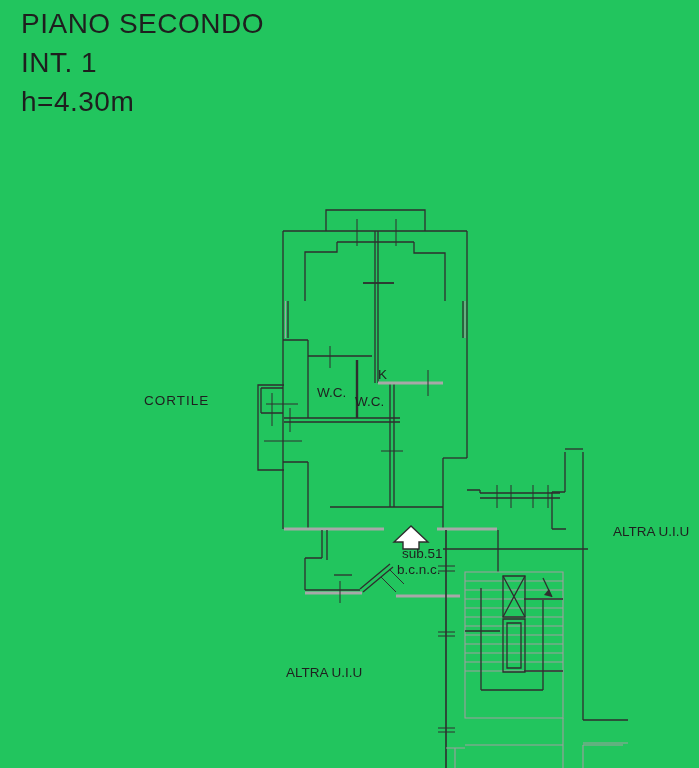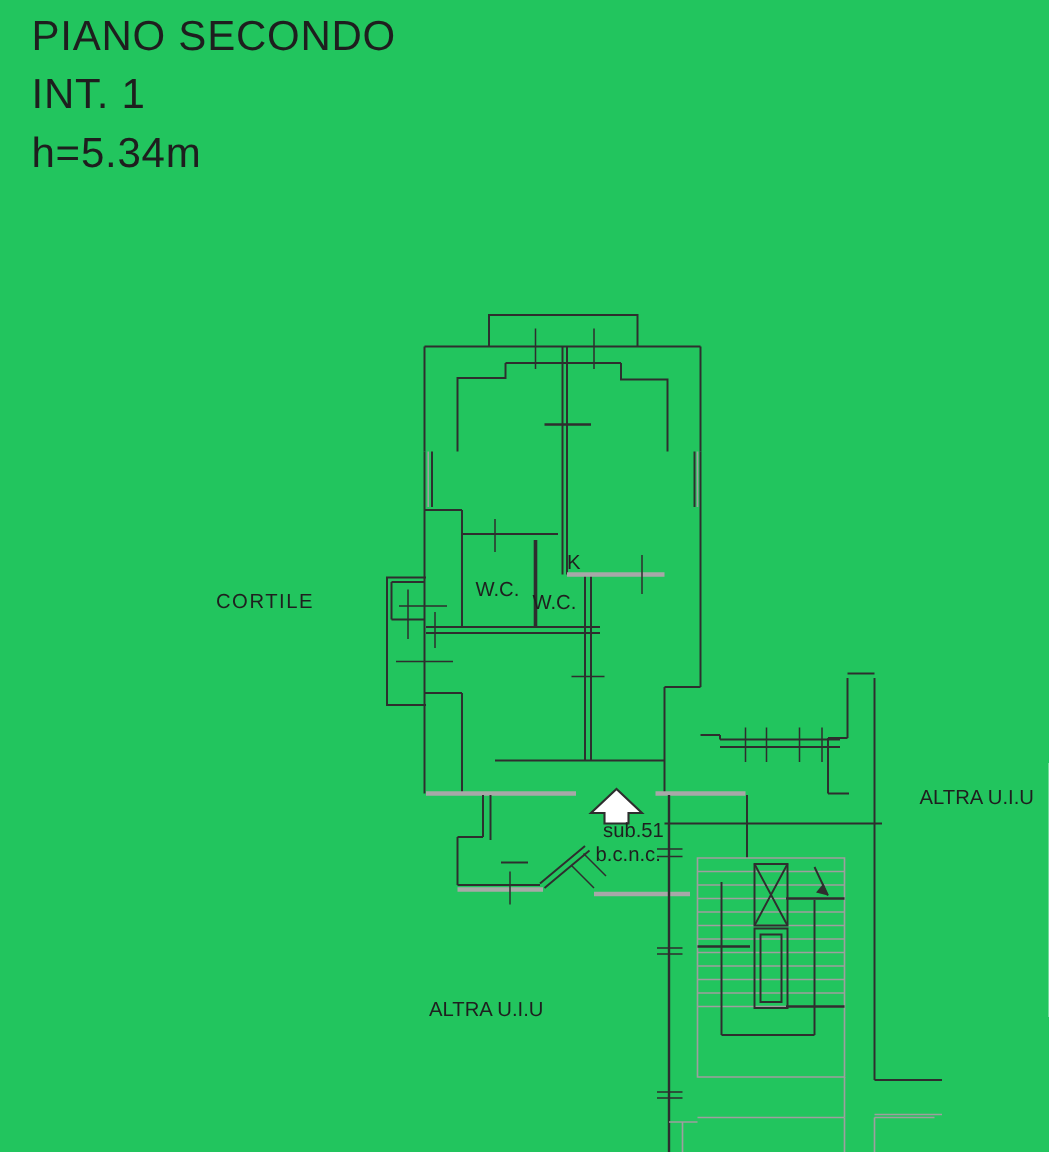--- a/index.html
+++ b/index.html
@@ -14,21 +14,21 @@
   .gray-th{stroke:#a8a8a8;stroke-width:3;fill:none;}
   .tick  {stroke:#2e2e2e;stroke-width:1;fill:none;}
   text{fill:#1f1f1f;font-size:13.5px;font-family:"Liberation Sans", sans-serif;}
   .sp{letter-spacing:1px;}
 </style>
 </head>
 <body>
 
 <div id="stage">
 
-  <div id="title-block"><span>PIANO SECONDO</span><br><span>INT. 1</span><br><span>h=5.34m</span></div>
+  <div id="title-block"><span>PIANO SECONDO</span><br><span>INT. 1</span><br><span>h=4.30m</span></div>
 
   <svg width="699" height="768" viewBox="0 0 699 768">
 
     <g>
       <path class="ink" d="M326,231 V210 H425 V231"></path>
     </g>
 
     <g>
       <path class="ink" d="M283,231 H467"></path>
       <path class="ink" d="M283,231 V301"></path>

